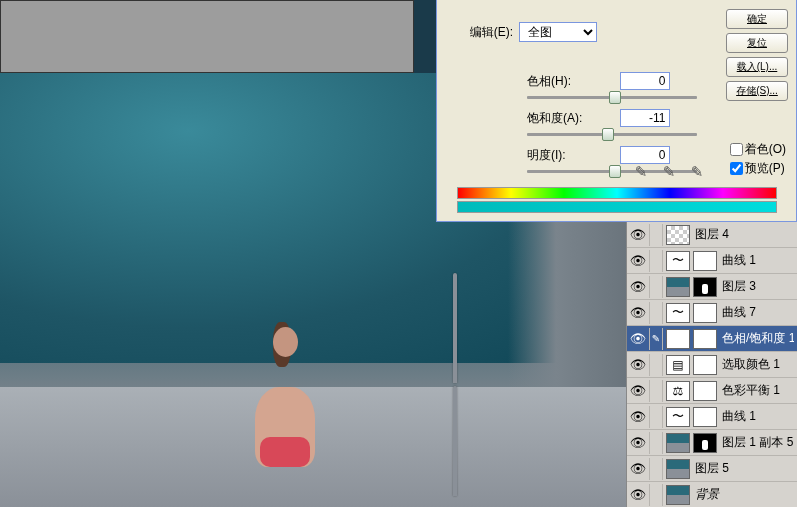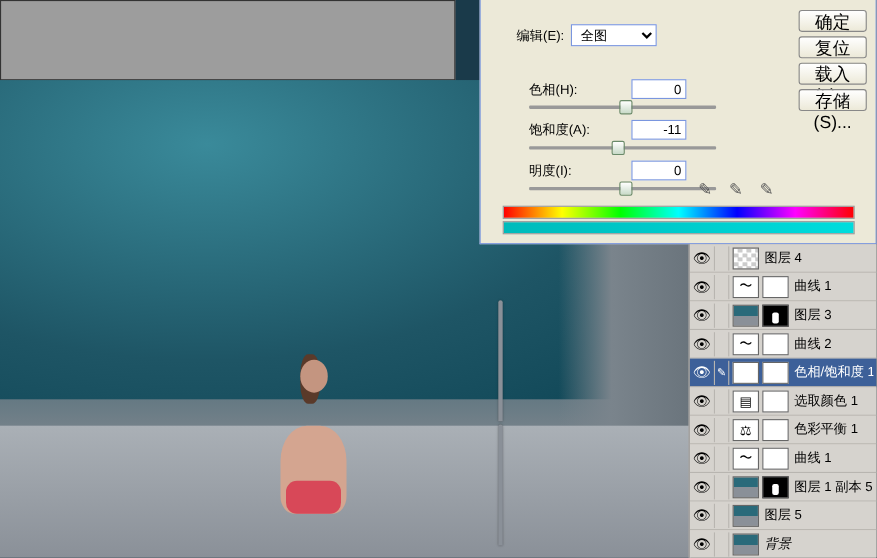--- a/index.html
+++ b/index.html
@@ -20,34 +20,34 @@
 .person-hair { position: absolute; top: 5px; left: 28px; width: 18px; height: 45px; background: #5a3a2a; border-radius: 40%; }
 
 .watermark-top { position: absolute; top: 4px; left: 480px; color: #888; font-size: 11px; }
 .watermark-url { position: absolute; top: 4px; right: 8px; color: #888; font-size: 10px; letter-spacing: 1px; }
 
 .dialog { position: absolute; left: 436px; top: 0; width: 361px; height: 222px; background: #ece9d8; border: 1px solid #7a96df; border-top: none; }
 .dialog-row { display: flex; align-items: center; padding: 22px 12px; }
 .dialog-label { width: 70px; text-align: right; padding-right: 6px; }
 .edit-select { width: 78px; height: 20px; border: 1px solid #7a96df; background: #fff; padding: 0 4px; }
 
-.slider-block { margin: 8px 0 4px 44px; }
+.slider-block { margin: 8px 0 4px 90px; }
 .slider-label { display: inline-block; width: 60px; }
 .slider-value { display: inline-block; width: 50px; height: 18px; border: 1px solid #7a96df; background: #fff; text-align: right; padding: 1px 4px; margin-left: 30px; }
 .slider-track { width: 170px; height: 3px; background: #999; margin: 6px 0 10px 0; position: relative; border-radius: 1px; }
 .slider-thumb { position: absolute; top: -5px; width: 12px; height: 13px; background: linear-gradient(180deg, #fff, #c8dac8); border: 1px solid #6a8a6a; border-radius: 2px; }
 
 .eyedroppers { position: absolute; bottom: 40px; right: 90px; display: flex; gap: 10px; }
 .eyedropper-icon { width: 18px; height: 18px; display: flex; align-items: center; justify-content: center; font-size: 15px; color: #555; }
 
 .hue-strip { position: absolute; bottom: 22px; left: 20px; width: 320px; height: 12px; background: linear-gradient(90deg, red, yellow, lime, cyan, blue, magenta, red); border: 1px solid #999; }
 .hue-strip2 { position: absolute; bottom: 8px; left: 20px; width: 320px; height: 12px; background: linear-gradient(90deg, #0bb, #0dd); border: 1px solid #999; }
 
 .dialog-buttons { position: absolute; right: 0; top: 3px; width: 78px; display: flex; flex-direction: column; gap: 4px; padding: 6px 8px; }
-.dialog-btn { height: 20px; background: linear-gradient(180deg, #fff, #ece9d8); border: 1px solid #888; border-radius: 3px; font-size: 16px; }
+.dialog-btn { height: 20px; background: linear-gradient(180deg, #fff, #ece9d8); border: 1px solid #888; border-radius: 3px; font-size: 10px; text-decoration: underline; }
 .dialog-checks { position: absolute; right: 10px; bottom: 42px; font-size: 12px; }
 .dialog-checks label { display: block; margin: 2px 0; }
 .dialog-checks input { vertical-align: middle; margin-right: 2px; }
 
 .layers-panel { position: absolute; right: 0; top: 222px; width: 171px; height: 285px; background: #d6d3ce; border-left: 1px solid #888; overflow: hidden; }
 .layer-row { display: flex; align-items: center; height: 26px; border-bottom: 1px solid #b8b5b0; padding: 0 3px; gap: 3px; background: #d6d3ce; }
 .layer-row.selected { background: #3d6099; color: #fff; }
 .vis-icon { width: 16px; height: 16px; display: flex; align-items: center; justify-content: center; font-size: 13px; }
 .link-col { width: 14px; height: 22px; border-left: 1px solid #b8b5b0; border-right: 1px solid #b8b5b0; display: flex; align-items: center; justify-content: center; font-size: 10px; }
 .thumb { width: 24px; height: 20px; background: #fff; border: 1px solid #666; display: inline-block; flex-shrink: 0; }
@@ -109,20 +109,24 @@
       <div class="slider-thumb" style="left:82px"></div>
     </div>
   </div>
 
   <div class="eyedroppers">
     <span class="eyedropper-icon">✎</span>
     <span class="eyedropper-icon">✎</span>
     <span class="eyedropper-icon">✎</span>
   </div>
 
+  <div class="dialog-checks">
+    <label><input type="checkbox" style=""><span>着色(O)</span></label>
+    <label><input type="checkbox" checked="" style=""><span>预览(P)</span></label>
+  </div>
 
   <div class="hue-strip"></div>
   <div class="hue-strip2"></div>
 
   <div class="dialog-buttons">
     <button class="dialog-btn">确定</button>
     <button class="dialog-btn">复位</button>
     <button class="dialog-btn">载入(L)...</button>
     <button class="dialog-btn">存储(S)...</button>
   </div>
@@ -147,21 +151,21 @@
       <span class="link-col"></span>
       <span class="thumb img"></span>
       <span class="thumb maskblack"></span>
       <span class="layer-name">图层 3</span>
     </div>
     <div class="layer-row">
       <span class="vis-icon">👁</span>
       <span class="link-col"></span>
       <span class="thumb adj">〜</span>
       <span class="thumb mask"></span>
-      <span class="layer-name">曲线 2</span>
+      <span class="layer-name">曲线 7</span>
     </div>
     <div class="layer-row selected">
       <span class="vis-icon">👁</span>
       <span class="link-col">✎</span>
       <span class="thumb adj">◐</span>
       <span class="thumb mask"></span>
       <span class="layer-name">色相/饱和度 1</span>
     </div>
     <div class="layer-row">
       <span class="vis-icon">👁</span>

